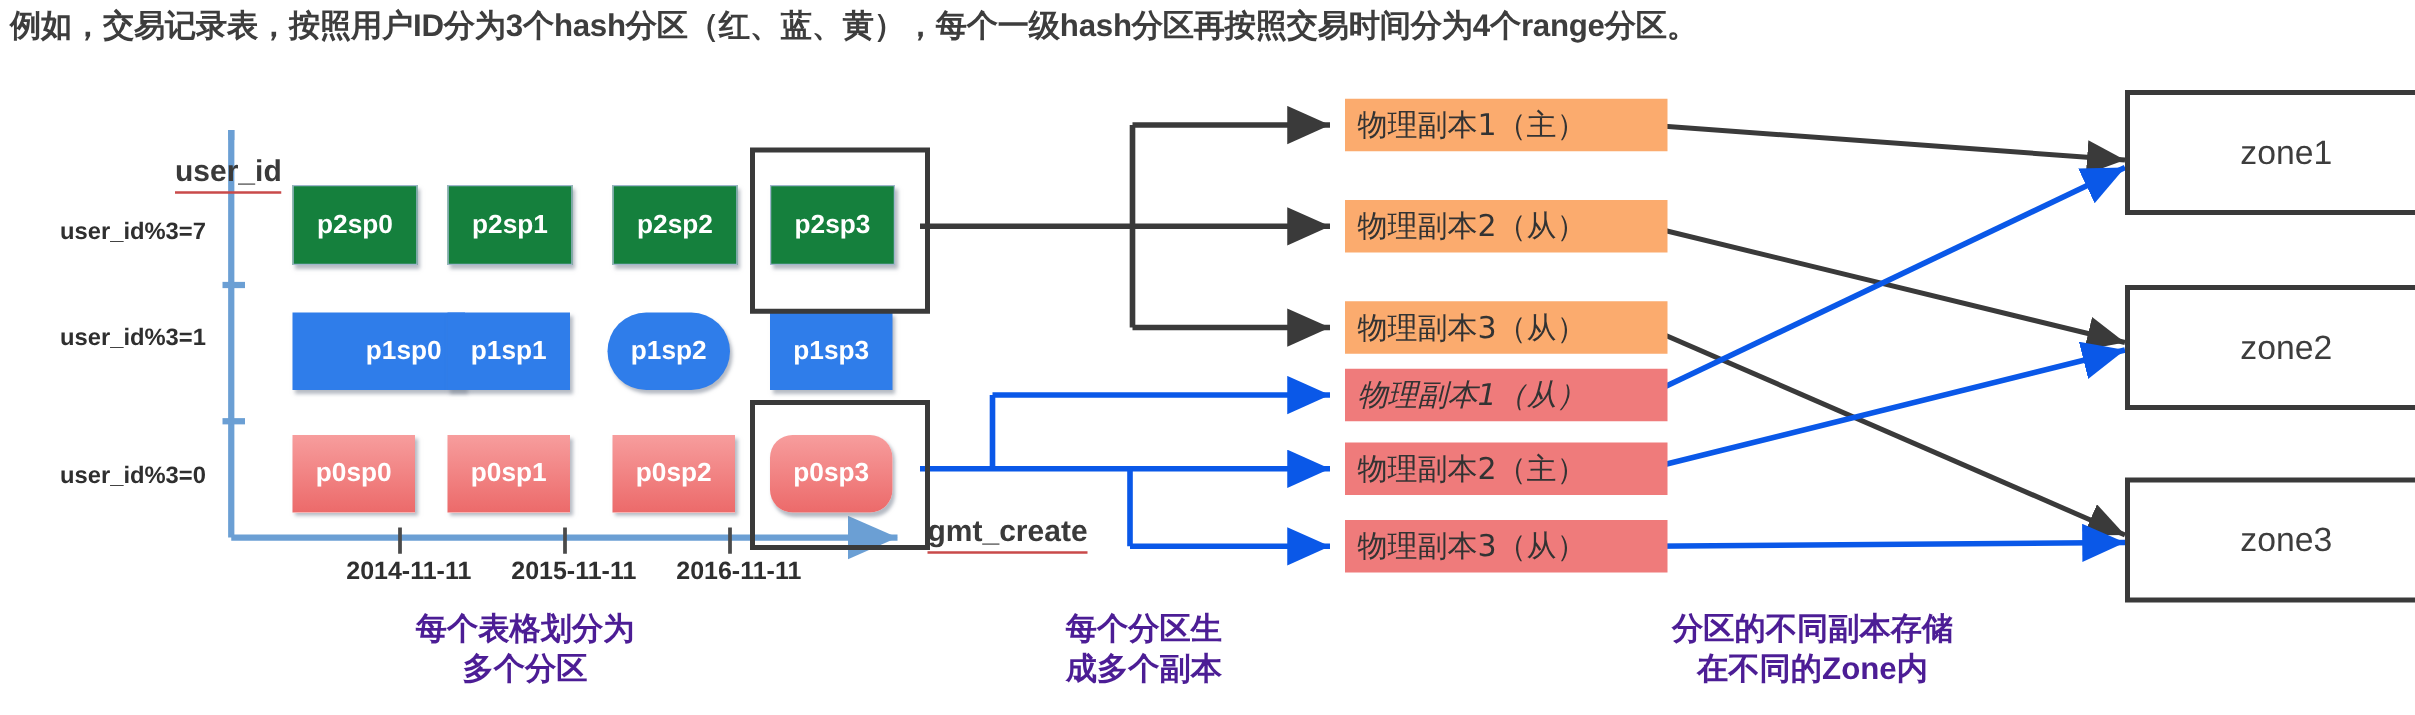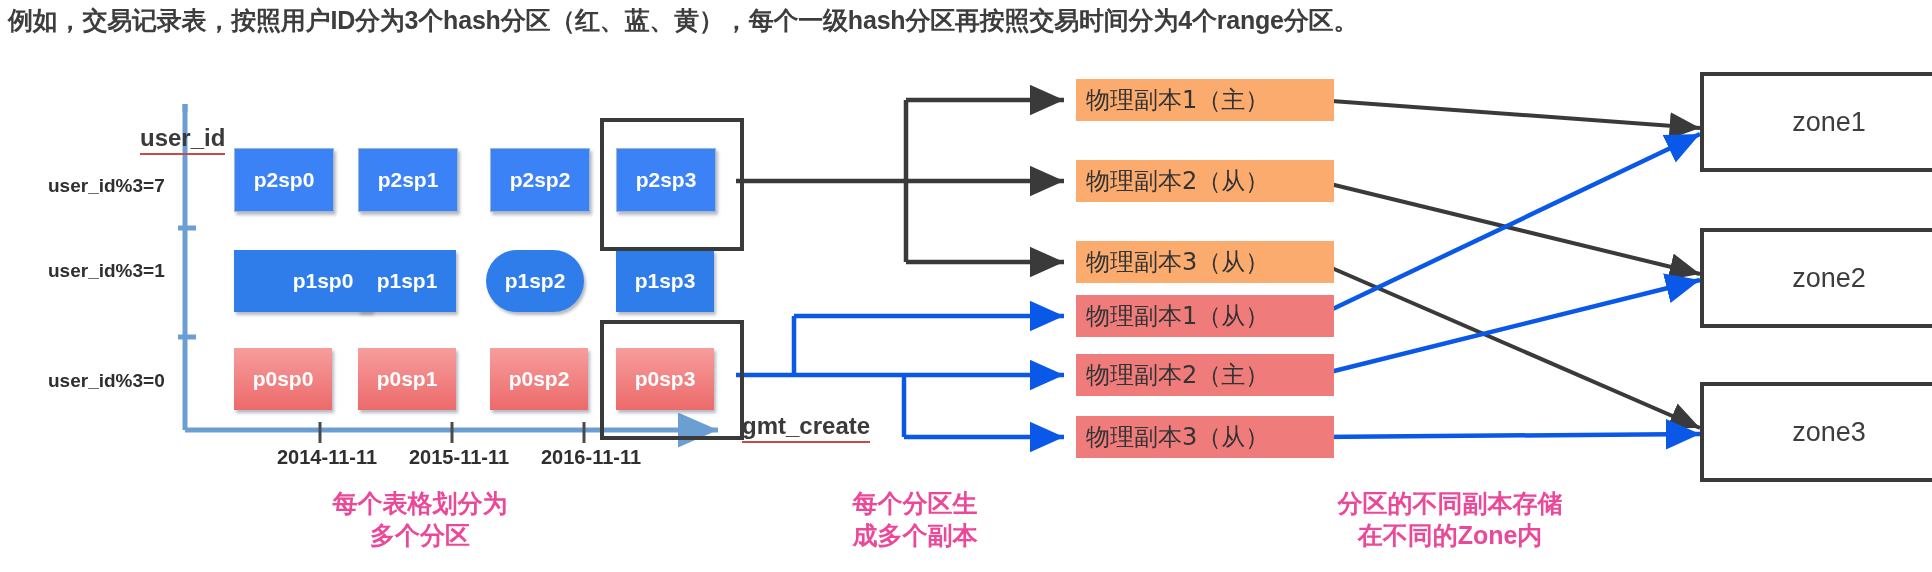--- a/index.html
+++ b/index.html
@@ -15,41 +15,41 @@
   
   .axis-title{position:absolute;font-size:24px;font-weight:600;color:#3a3a3a;
               border-bottom:2px solid #c94a4a;padding-bottom:1px;}
   .row-label{position:absolute;font-size:19px;font-weight:700;color:#2f2f2f;white-space:nowrap;}
   .tick-label{position:absolute;font-size:20px;font-weight:700;color:#2f2f2f;white-space:nowrap;}
 
   
   .cell{position:absolute;width:98px;height:62px;display:flex;align-items:center;
         justify-content:center;font-size:21px;font-weight:700;color:#ffffff;
         box-shadow:2px 3px 3px rgba(120,130,145,.55);}
-  .cell.orange{background:#3b82f6;border:1px solid #9fb6cc;}
+  .cell.orange{background:#15803d;border:1px solid #9fb6cc;}
   .cell.blue{background:#2f7dea;}
   .cell.pink{background:linear-gradient(180deg,#f79d9d 0%,#ec6a6a 100%);}
 
   .highlight-box{position:absolute;border:4px solid #3a3a3a;background:transparent;}
 
   
   .replica{position:absolute;width:258px;height:42px;display:flex;align-items:center;
            padding-left:10px;box-sizing:border-box;font-size:24px;color:#333333;
            white-space:nowrap;font-family:"DejaVu Sans",sans-serif;}
   .replica.orange{background:#fbab6e;}
   .replica.red{background:#ef7b7b;}
 
   
   .zone{position:absolute;width:250px;height:92px;border:4px solid #3a3a3a;
         background:#ffffff;display:flex;align-items:center;justify-content:center;
         font-size:27px;color:#3d3d3d;}
 
   
   .caption{position:absolute;text-align:center;font-size:25px;font-weight:700;
-           color:#ec4899;line-height:1.28;white-space:pre-line;}
+           color:#4c1d95;line-height:1.28;white-space:pre-line;}
 </style>
 </head>
 <body>
 
 <div id="title">例如，交易记录表，按照用户ID分为3个hash分区（红、蓝、黄），每个一级hash分区再按照交易时间分为4个range分区。</div>
 
 <svg id="svg-layer" viewBox="0 0 1932 572" xmlns="http://www.w3.org/2000/svg">
   <defs>
     <marker id="ah-black" markerWidth="9" markerHeight="9" refX="7.6" refY="3.4" orient="auto" markerUnits="strokeWidth">
       <path d="M0,0 L7.6,3.4 L0,6.8 z" fill="#3a3a3a"></path>
@@ -122,30 +122,30 @@
 <div class="cell orange" style="left:616px;top:148px;">p2sp3</div>
 
 <div class="cell blue" style="left:234px;top:250px;padding-left:40px;">p1sp0</div>
 <div class="cell blue" style="left:358px;top:250px;">p1sp1</div>
 <div class="cell blue" style="left:486px;top:250px;border-radius:31px;">p1sp2</div>
 <div class="cell blue" style="left:616px;top:250px;">p1sp3</div>
 
 <div class="cell pink" style="left:234px;top:348px;">p0sp0</div>
 <div class="cell pink" style="left:358px;top:348px;">p0sp1</div>
 <div class="cell pink" style="left:490px;top:348px;">p0sp2</div>
-<div class="cell pink" style="left:616px;top:348px;">p0sp3</div>
+<div class="cell pink" style="left:616px;top:348px;border-radius:18px;">p0sp3</div>
 
 <div class="highlight-box" style="left:600px;top:118px;width:136px;height:125px;"></div>
 <div class="highlight-box" style="left:600px;top:320px;width:136px;height:112px;"></div>
 
 <div class="replica orange" style="left:1076px;top:79px;">物理副本1（主）</div>
 <div class="replica orange" style="left:1076px;top:160px;">物理副本2（从）</div>
 <div class="replica orange" style="left:1076px;top:241px;">物理副本3（从）</div>
 
-<div class="replica red" style="left:1076px;top:295px;">物理副本1（从）</div>
+<div class="replica red" style="left:1076px;top:295px;font-style:italic;">物理副本1（从）</div>
 <div class="replica red" style="left:1076px;top:354px;text-align:center;">物理副本2（主）</div>
 <div class="replica red" style="left:1076px;top:416px;">物理副本3（从）</div>
 
 <div class="zone" style="left:1700px;top:72px;">zone1</div>
 <div class="zone" style="left:1700px;top:228px;">zone2</div>
 <div class="zone" style="left:1700px;top:382px;">zone3</div>
 
 <div class="caption" style="left:250px;top:487px;width:340px;">每个表格划分为
 多个分区</div>
 <div class="caption" style="left:780px;top:487px;width:270px;">每个分区生

